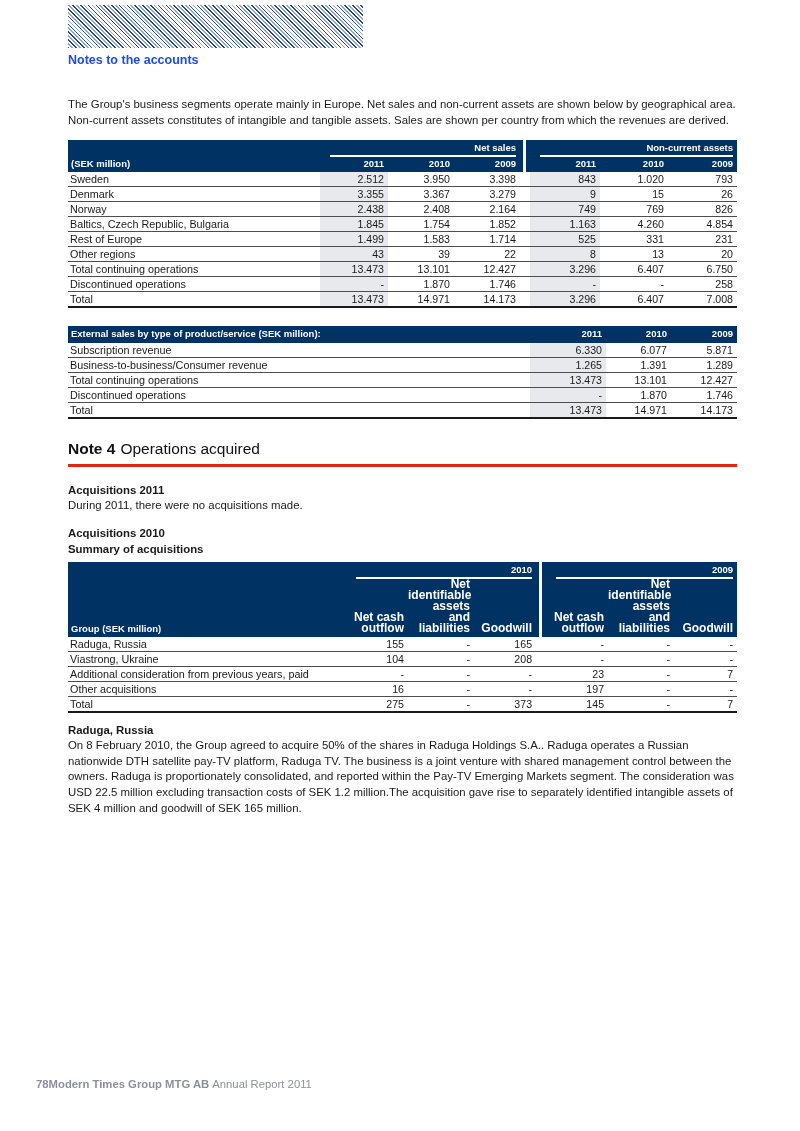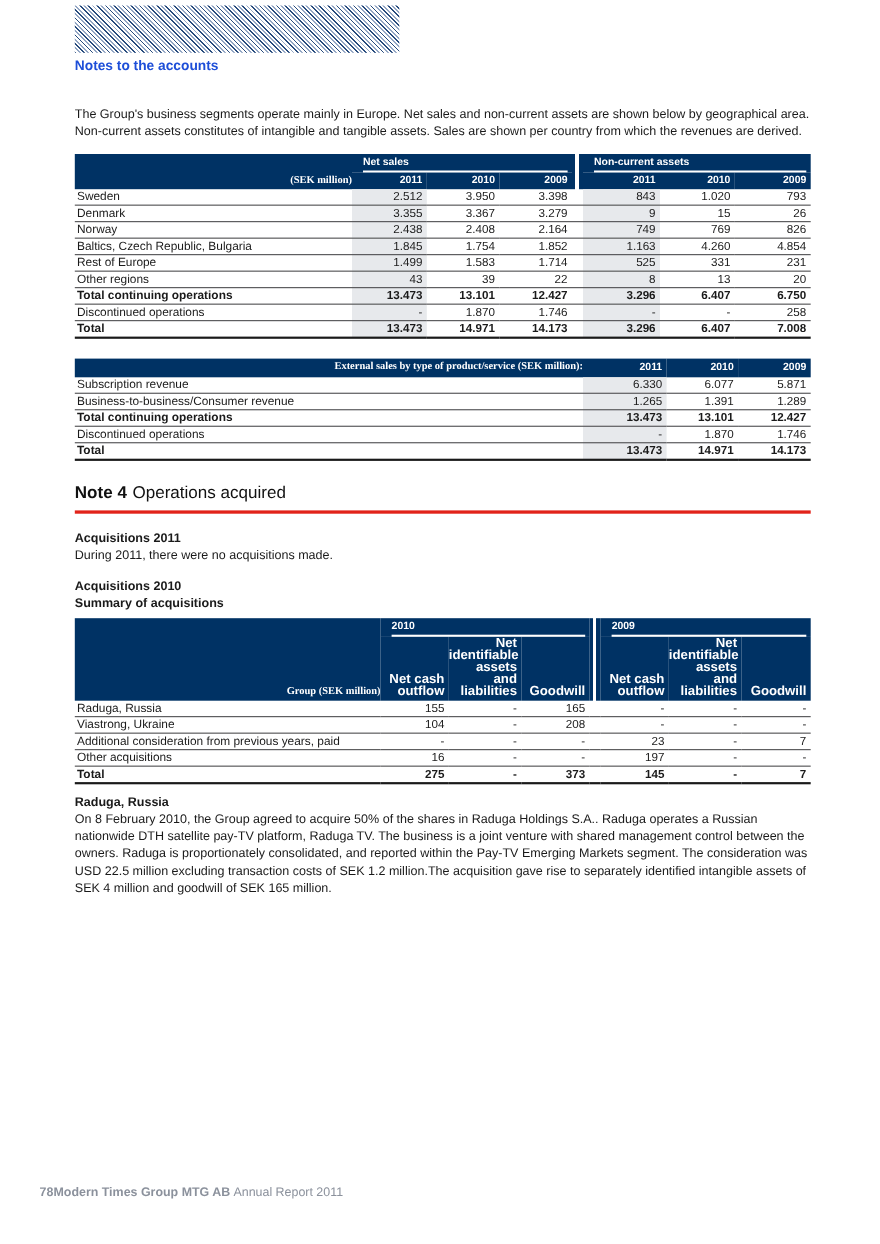--- a/index.html
+++ b/index.html
@@ -17,32 +17,32 @@
       #ffffff 1.1px, #ffffff 2.7px,
       #93a6c4 2.7px, #93a6c4 3.9px,
       #ffffff 3.9px, #ffffff 5.5px);
   }
   .section-label { margin-top:5px; font-size:12.5px; font-weight:bold; color:#1d4ed8; }
 
   .intro { margin-top:30px; font-size:11.4px; line-height:15.6px; width:676px; }
 
   table { border-collapse:collapse; table-layout:fixed; width:669px; }
   thead th { background:#003264; color:#ffffff; font-weight:bold; font-size:9.5px; padding:0; }
-  th.lbl-h { text-align:right; vertical-align:bottom; padding:0 0 3px 3px;font-family:Liberation Serif, serif; }
+  th.lbl-h { text-align:left; vertical-align:bottom; padding:0 0 3px 3px; }
   th.grp { vertical-align:top; padding-top:2px; }
-  .grp-line { margin:0 4px 0 10px; padding-bottom:2px; border-bottom:2px solid #ffffff; text-align:left; }
+  .grp-line { margin:0 4px 0 10px; padding-bottom:2px; border-bottom:2px solid #ffffff; text-align:right; }
   th.sep-h { background:linear-gradient(90deg,#003264 0 3px,#ffffff 3px 6px,#003264 6px 100%); }
   th.yr { text-align:right; vertical-align:bottom; padding:0 4px 3px 0; }
   th.colh { text-align:right; vertical-align:bottom; padding:0 4px 3px 0; white-space:pre-line; line-height:11px; font-size:12px; }
 
   tbody td { border-bottom:1px solid #4d4d4f; height:13px; padding:1px 0; font-size:10.6px; }
   tbody td.lbl { text-align:left; padding-left:2px; font-size:10.8px; }
   tbody td.num { text-align:right; padding-right:4px; }
   tbody td.shade { background:#e7e9ec; }
-  tbody tr.total-row td { border-top:1.5px solid #1a1a1a; font-weight:bold; }
+  tbody tr.total-row td { border-top:1.5px solid #1a1a1a; font-weight:normal; }
   tbody tr:last-child.total-row td { border-bottom:2px solid #1a1a1a; }
 
   .t1 { margin-top:7px; }
   .t1 thead tr:first-child th { height:14px; }
   .t1 thead tr:last-child th { height:15px; }
   .t2 { margin-top:18px; }
   .t2 thead th { height:17px; }
   .t2 th.lbl-h { vertical-align:middle; padding-bottom:2px; }
   .t2 th.yr { vertical-align:middle; padding-bottom:2px; }
   .t3 { margin-top:7px; }

